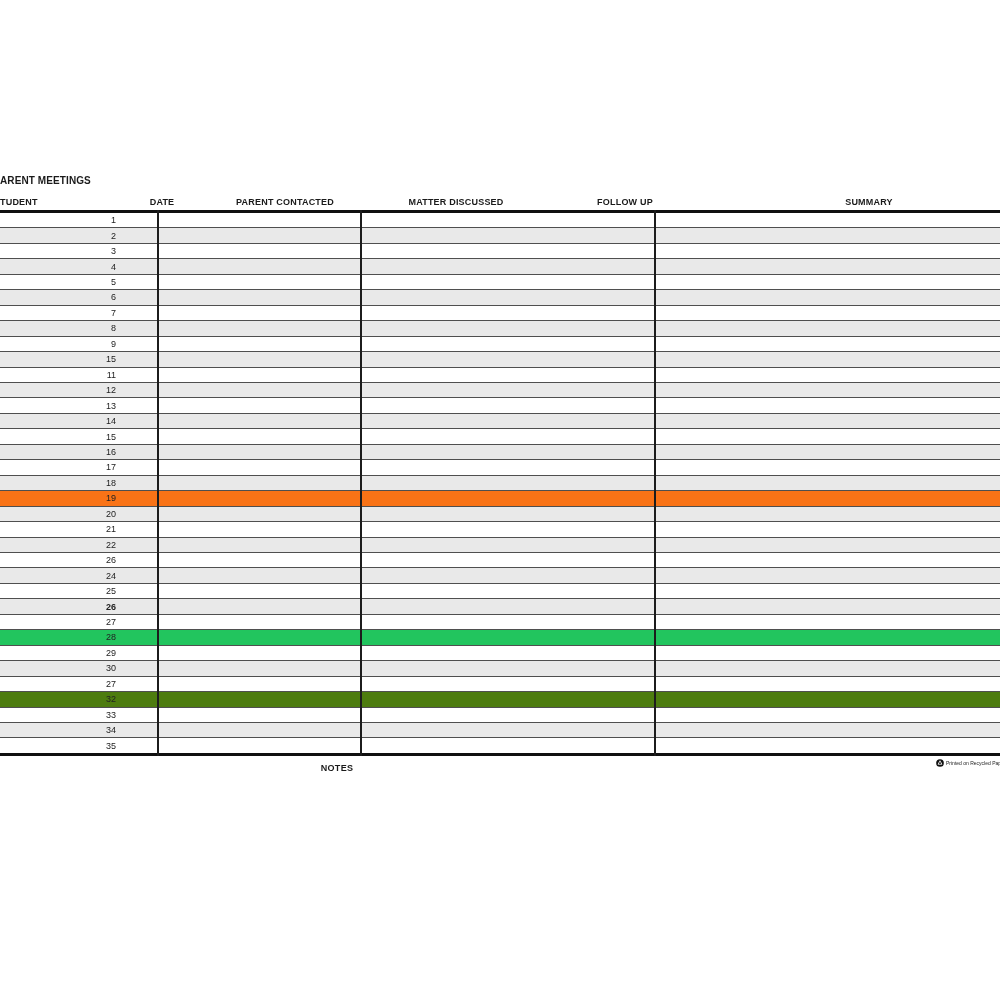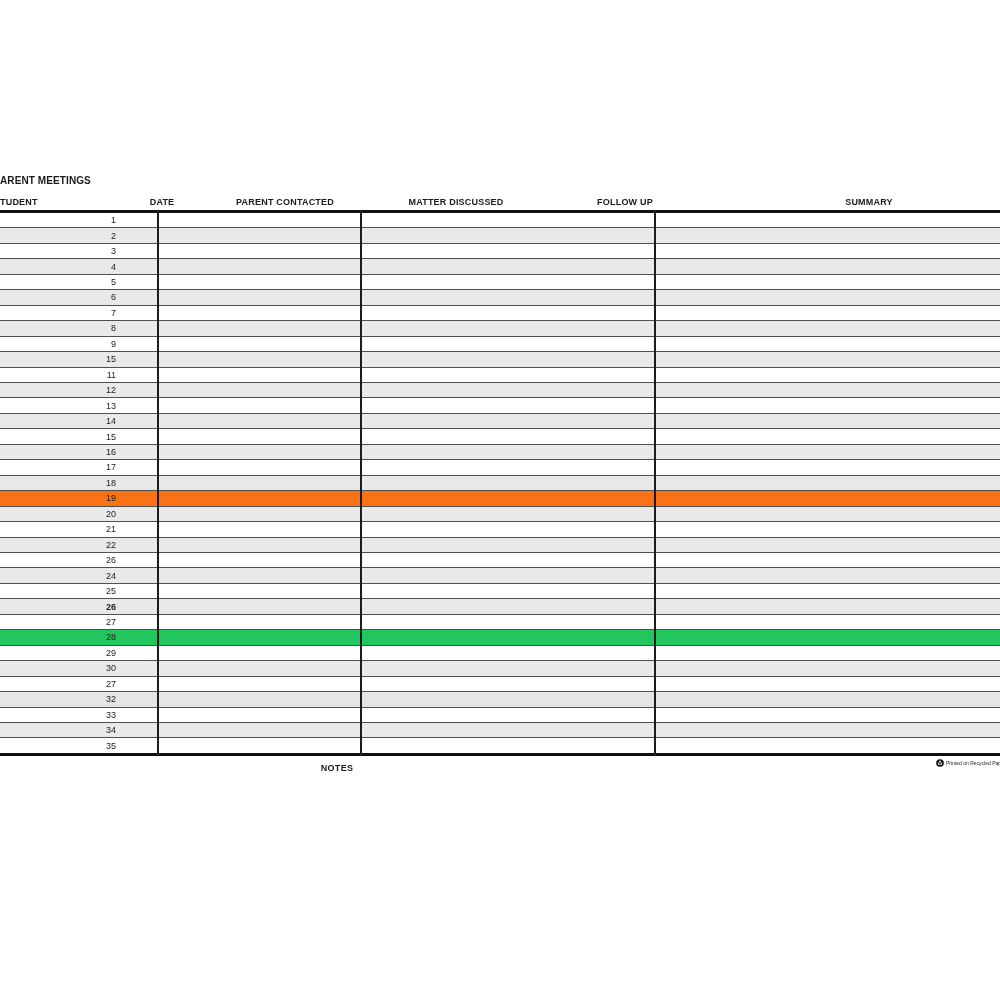--- a/index.html
+++ b/index.html
@@ -208,21 +208,21 @@
       </div>
       <div class="row" style="background: rgb(255, 255, 255);">
         <span class="row-num">29</span>
       </div>
       <div class="row" style="background: rgb(233, 233, 233); text-decoration: underline;">
         <span class="row-num">30</span>
       </div>
       <div class="row" style="background: rgb(255, 255, 255);">
         <span class="row-num">27</span>
       </div>
-      <div class="row" style="background: #e5e5e5;">
+      <div class="row" style="background: #4d7c0f;">
         <span class="row-num">32</span>
       </div>
       <div class="row" style="background: rgb(255, 255, 255);">
         <span class="row-num">33</span>
       </div>
       <div class="row" style="background: rgb(233, 233, 233);">
         <span class="row-num">34</span>
       </div>
       <div class="row" style="background: rgb(255, 255, 255);">
         <span class="row-num">35</span>

